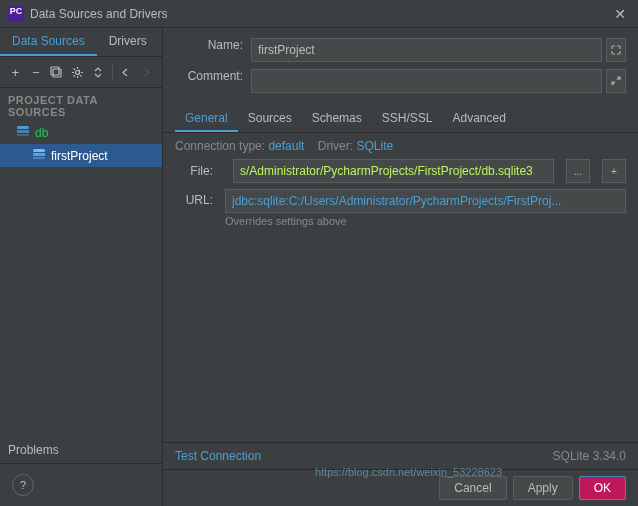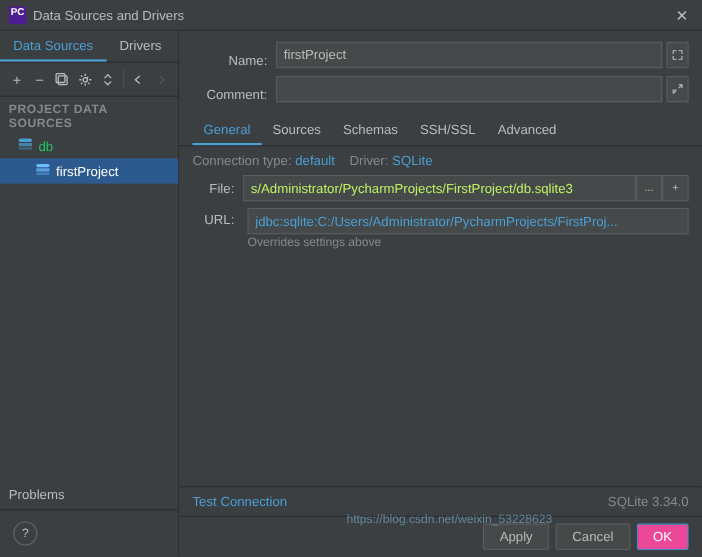--- a/index.html
+++ b/index.html
@@ -138,21 +138,21 @@
       flex-direction: column;
       padding: 0;
     }
 
     .form-section {
       padding: 10px 12px 6px 12px;
     }
 
     .form-row {
       display: flex;
-      align-items: flex-end;
+      align-items: flex-start;
       margin-bottom: 7px;
     }
     .form-label {
       width: 68px;
       text-align: right;
       margin-right: 8px;
       color: #bbbbbb;
       font-size: 12px;
       flex-shrink: 0;
     }
@@ -208,21 +208,21 @@
     .connection-info span.link {
       color: #4a9fd5;
       cursor: pointer;
     }
 
     
     .file-row {
       display: flex;
       align-items: center;
       margin: 0 12px 6px 12px;
-      gap: 0;
+      gap: 12px;
       justify-content: center;
     }
     .file-label {
       width: 38px;
       text-align: right;
       color: #bbbbbb;
       font-size: 12px;
       flex-shrink: 0;
       margin-right: 8px;
     }
@@ -321,21 +321,21 @@
     .action-btn {
       padding: 4px 14px;
       font-size: 12px;
       cursor: pointer;
       border: 1px solid #5a5d5e;
       background: #45494a;
       color: #bbbbbb;
       border-radius: 2px;
     }
     .action-btn.primary {
-      background: #ec4899;
+      background: #be185d;
       border-color: #3a8fc5;
       color: white;
     }
 
     
     .watermark {
       position: absolute;
       bottom: 28px;
       right: 16px;
       left: 195px;
@@ -503,22 +503,22 @@
       </div>
 
       <div class="content-filler"></div>
 
       <div class="bottom-bar">
         <button class="test-conn-btn">Test Connection</button>
         <span class="sqlite-version">SQLite 3.34.0</span>
       </div>
 
       <div class="action-bar">
+        <button class="action-btn">Cancel</button>
         <button class="action-btn">Apply</button>
-        <button class="action-btn">Cancel</button>
         <button class="action-btn primary">OK</button>
       </div>
     </div>
   </div>
 
   <div class="watermark">https://blog.csdn.net/weixin_53228623</div>
 
 </div>
 
 </body></html>

